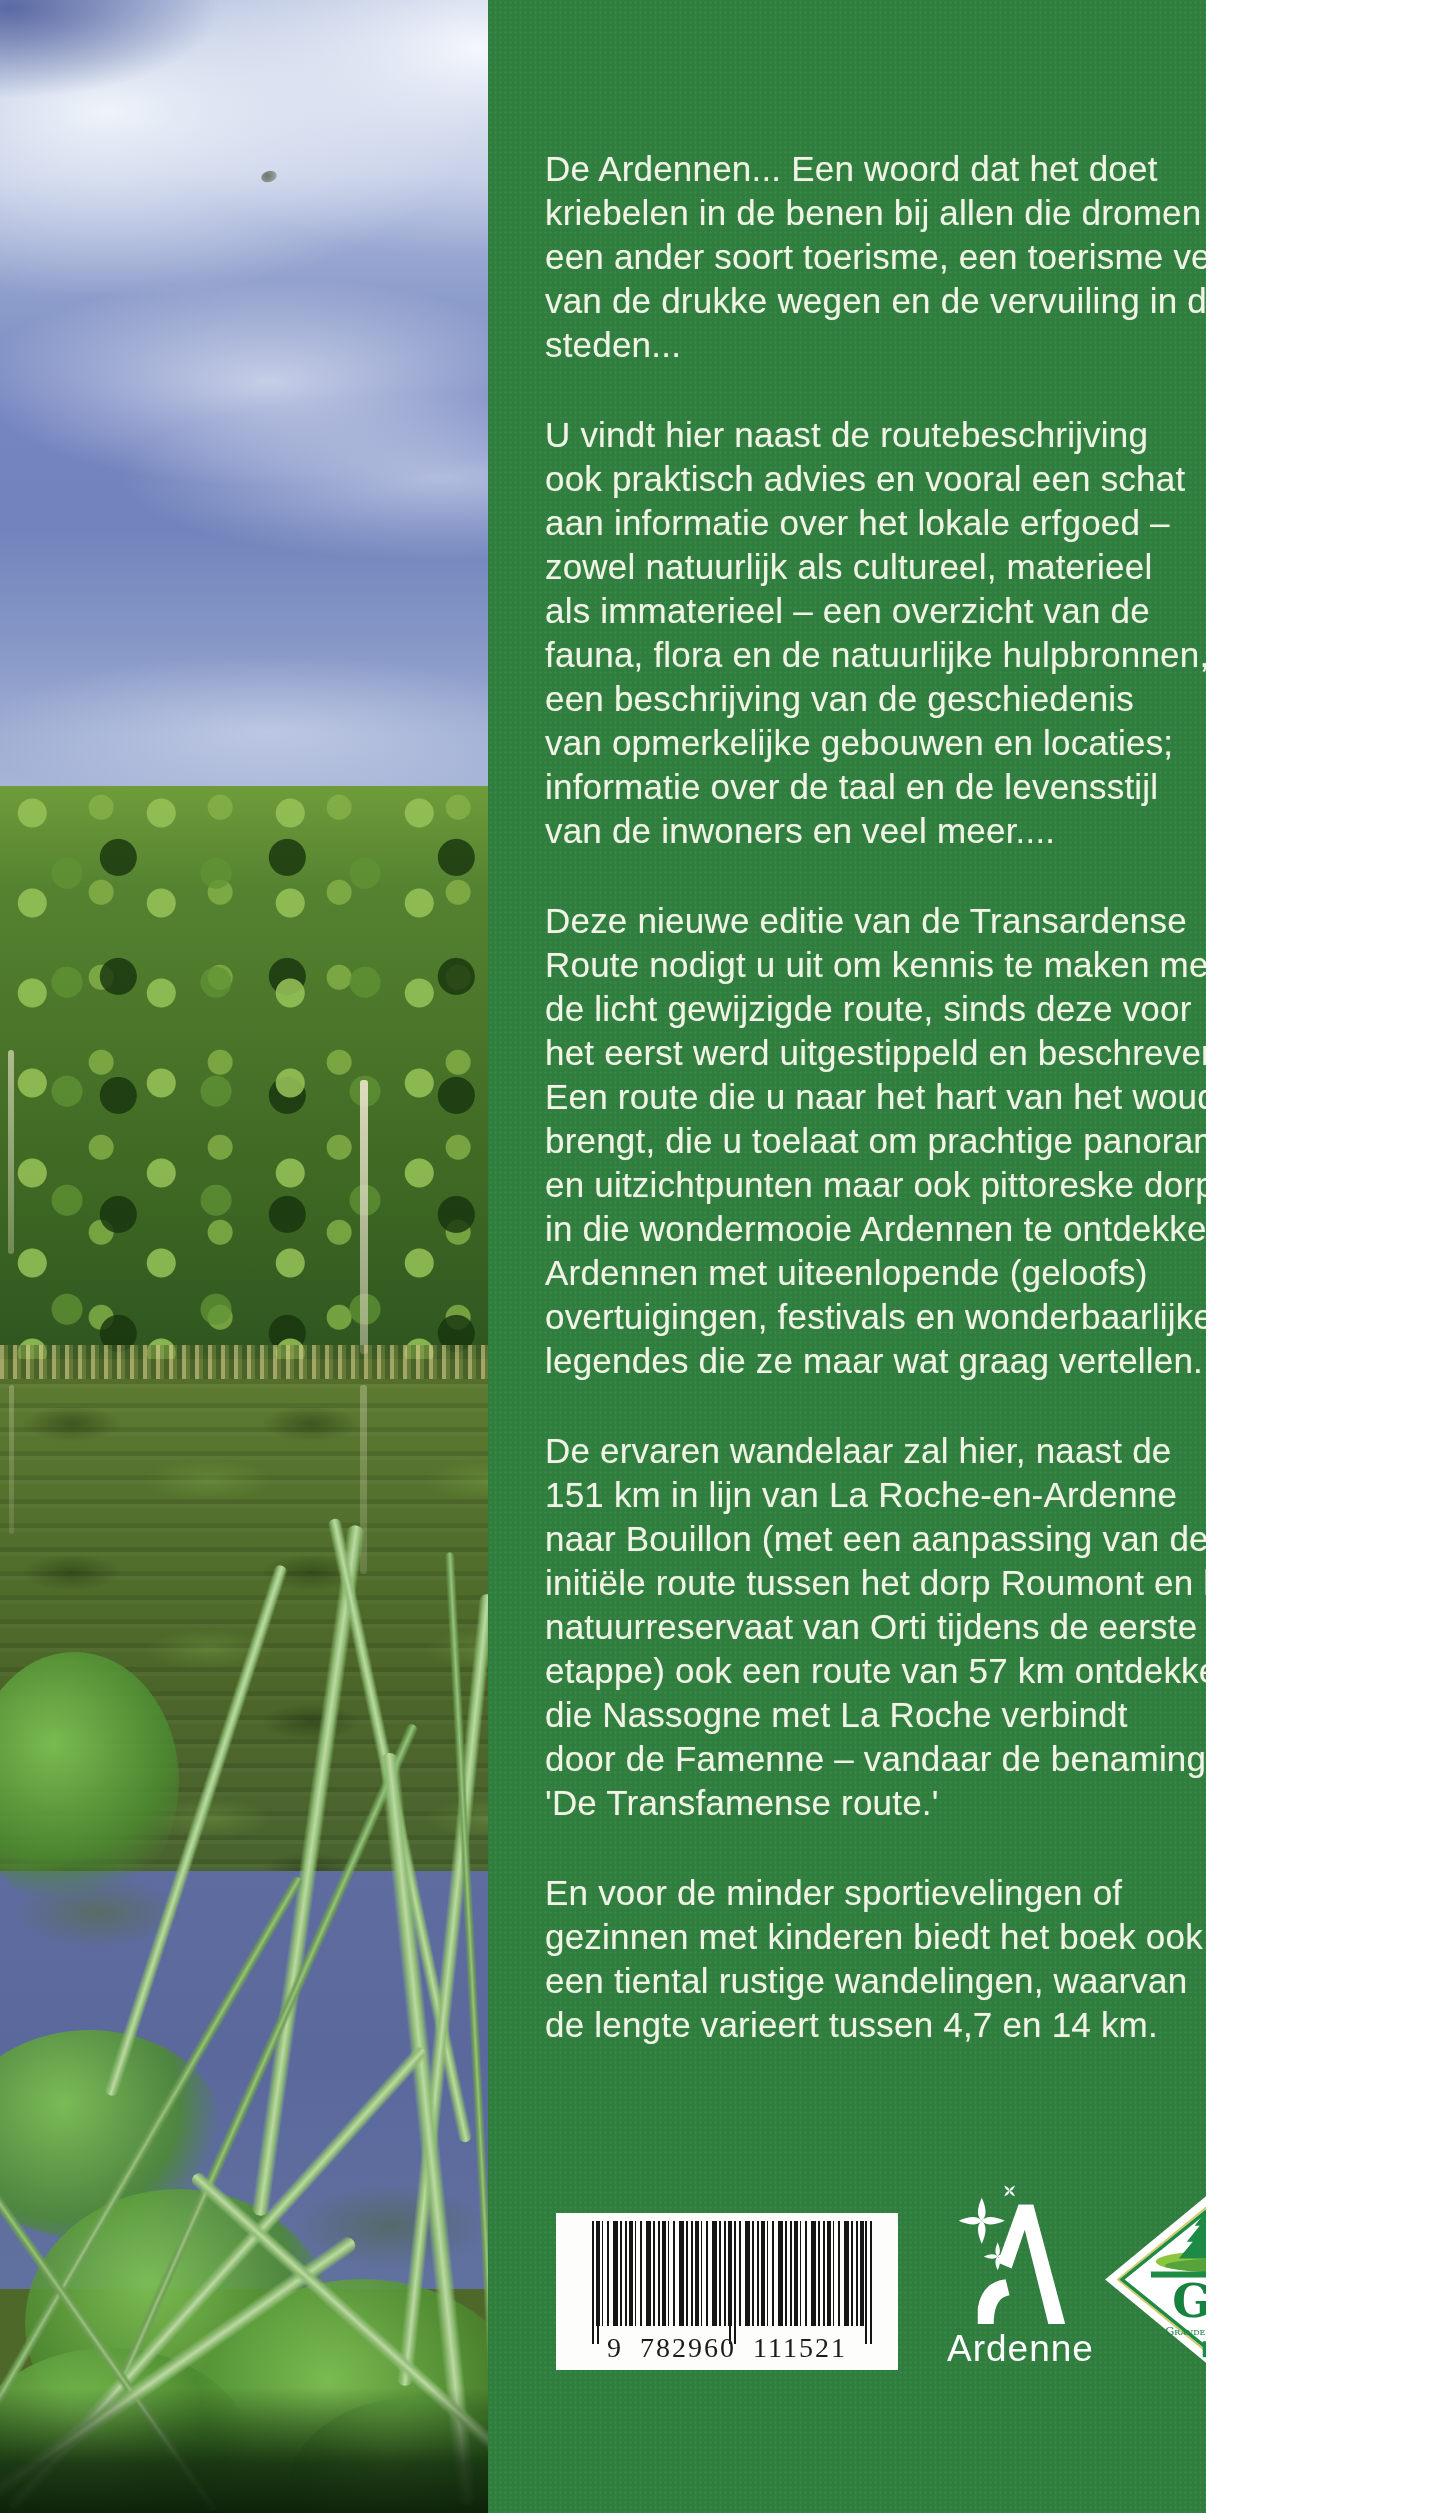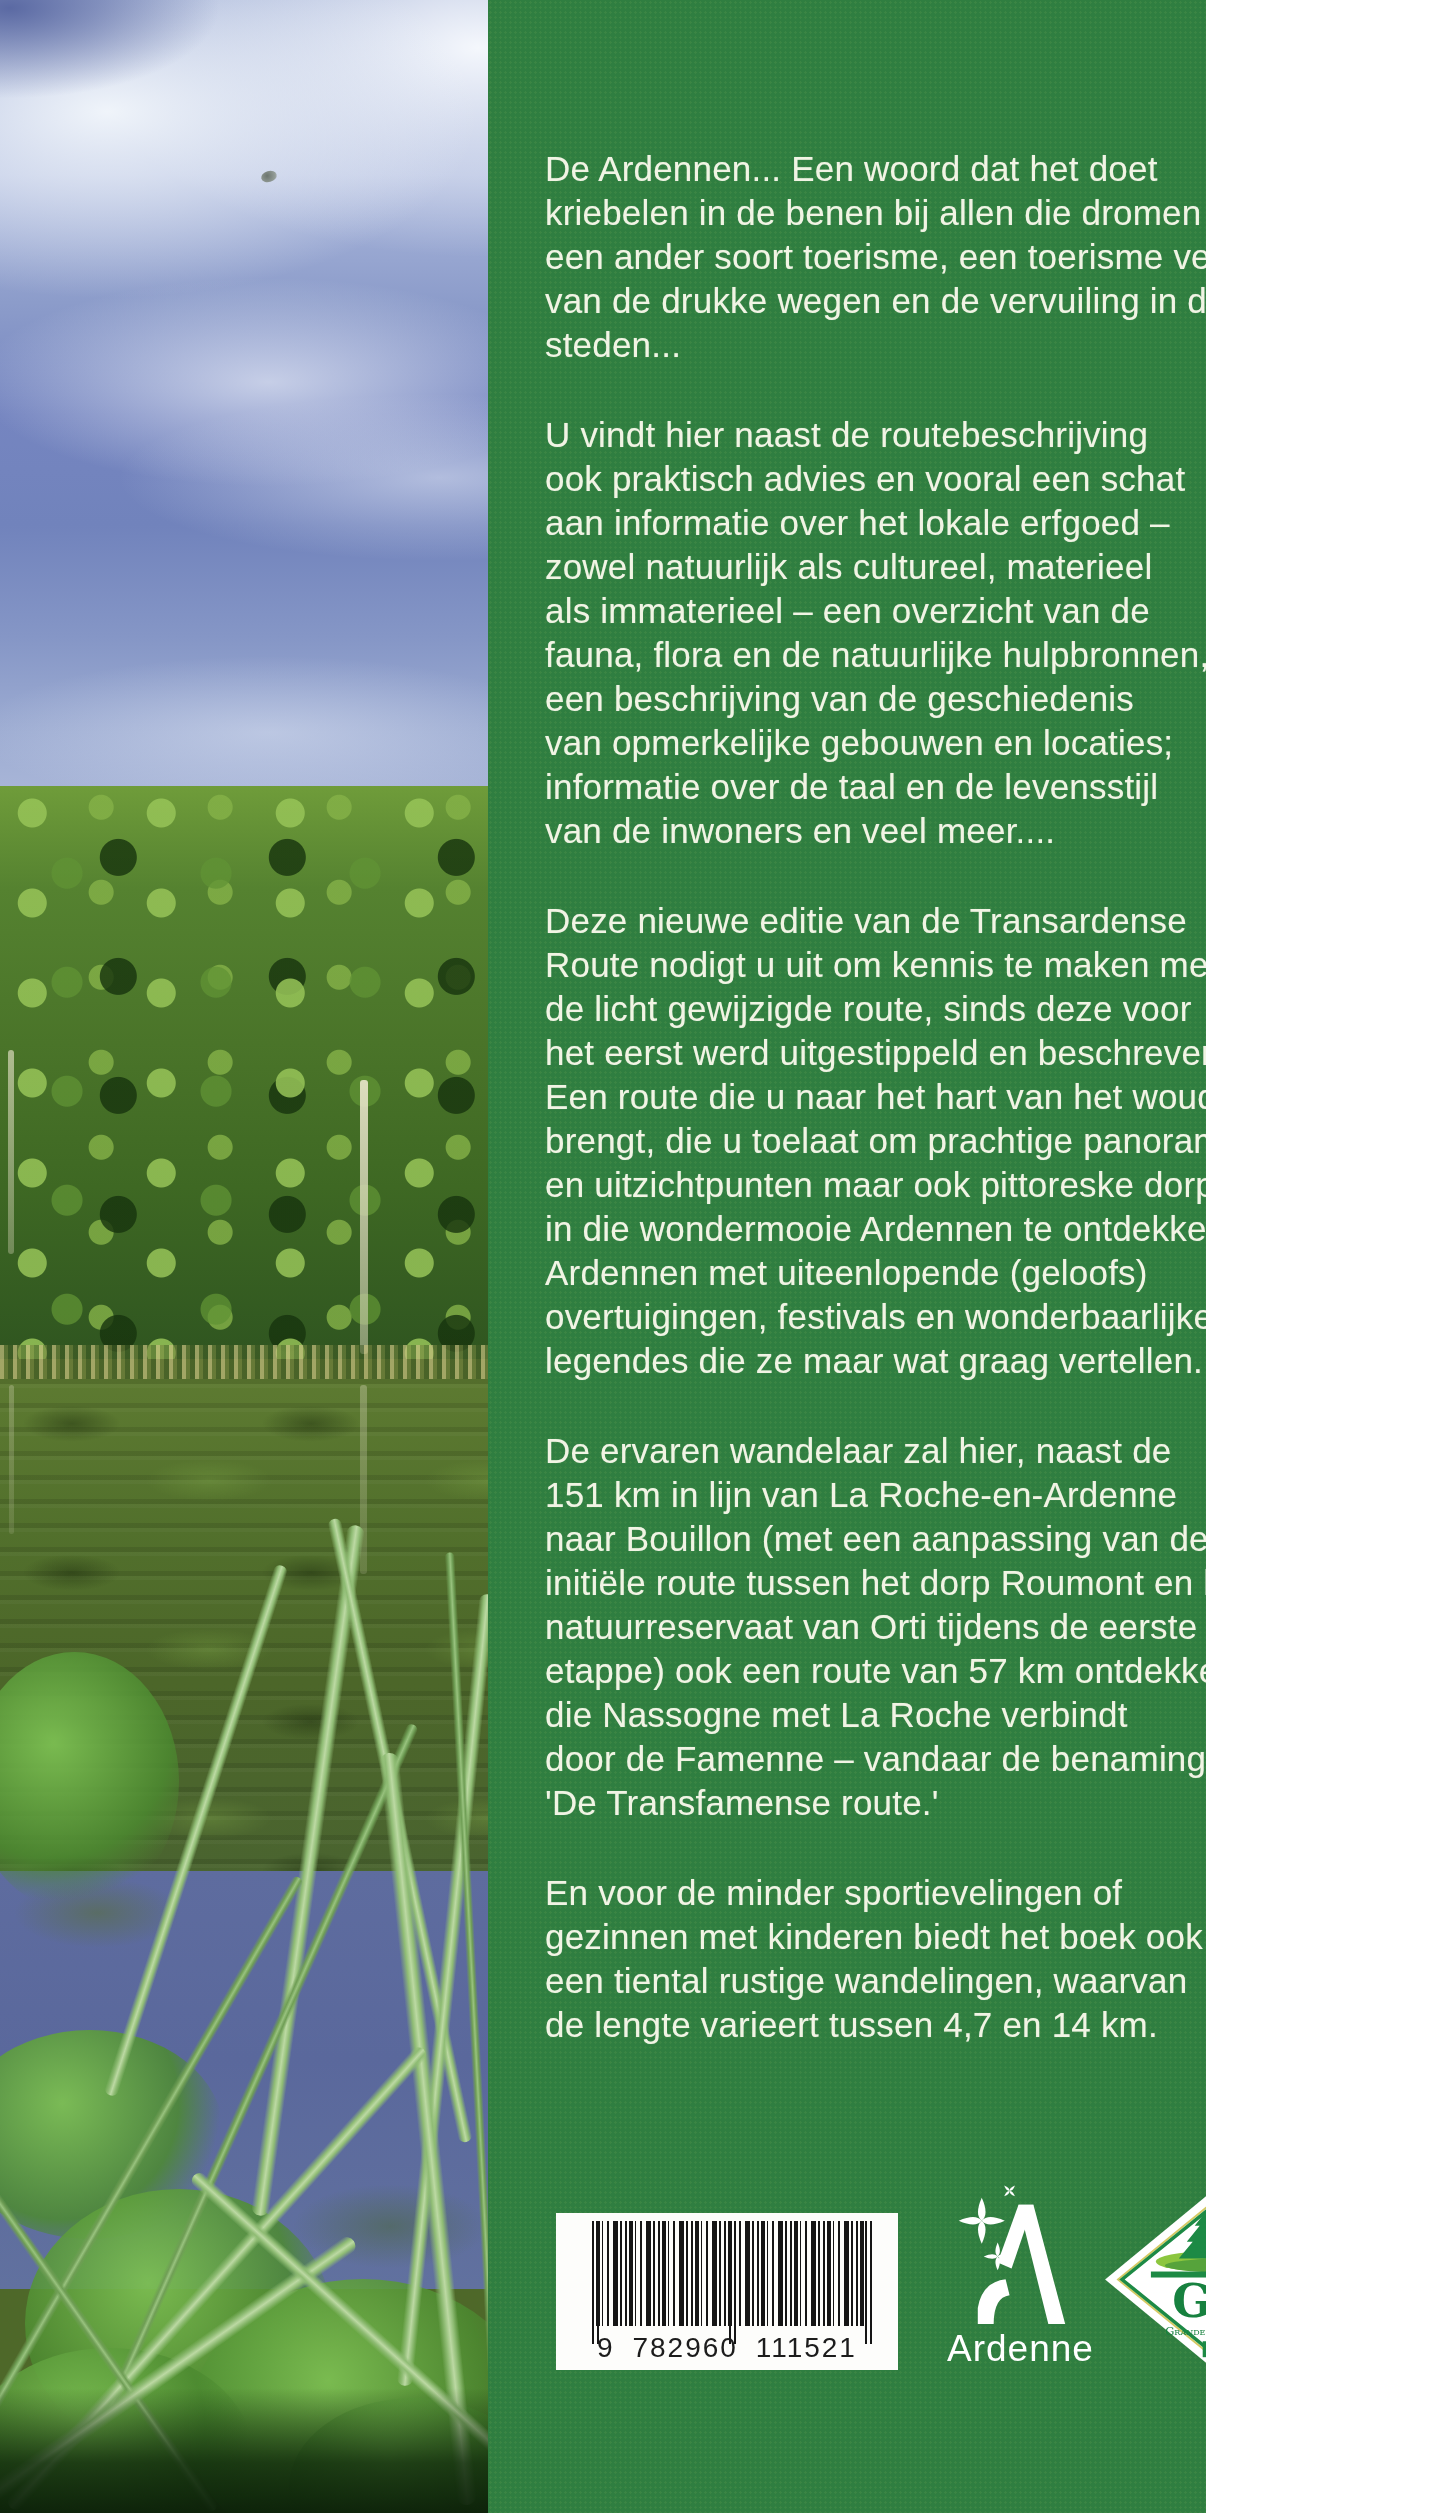--- a/index.html
+++ b/index.html
@@ -95,21 +95,21 @@
     background:repeating-linear-gradient(90deg,
       #151515 0 2px, transparent 2px 4px,
       #151515 4px 8px, transparent 8px 10px,
       #151515 10px 11px, transparent 11px 15px,
       #151515 15px 17px, transparent 17px 21px,
       #151515 21px 26px, transparent 26px 28px,
       #151515 28px 30px, transparent 30px 33px);}
   .guard{position:absolute;top:8px;width:2px;height:123px;background:#151515;}
   .g1{left:36px;} .g2{left:41px;} .g3{left:173px;} .g4{left:178px;} .g5{left:309px;} .g6{left:314px;}
   .barcode-digits{position:absolute;left:0;bottom:6px;width:100%;text-align:center;color:#1c1c1c;
-    font-family:Liberation Sans, sans-serif;font-size:28px;letter-spacing:2px;word-spacing:8px;}
+    font-family:Liberation Serif, serif;font-size:28px;letter-spacing:2px;word-spacing:8px;}
 
   .ardenne{position:absolute;left:448px;top:2177px;width:169px;height:195px;text-align:center;}
   .ardenne svg{display:block;margin:0 auto;}
   .ardenne-word{color:#ffffff;font-size:37px;font-weight:300;letter-spacing:1px;margin-top:2px;text-align:center;}
 
   .gta{position:absolute;left:615px;top:2156px;}
 </style>
 </head>
 <body>
 

